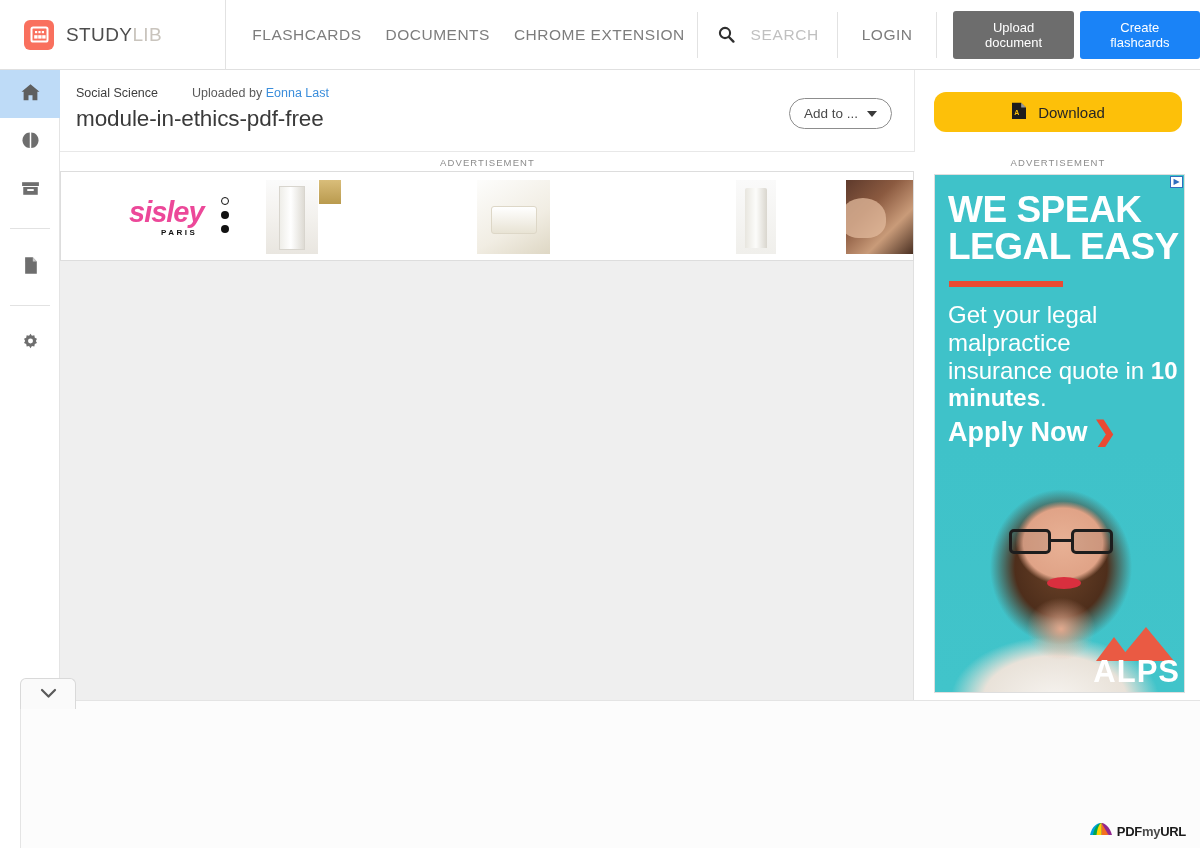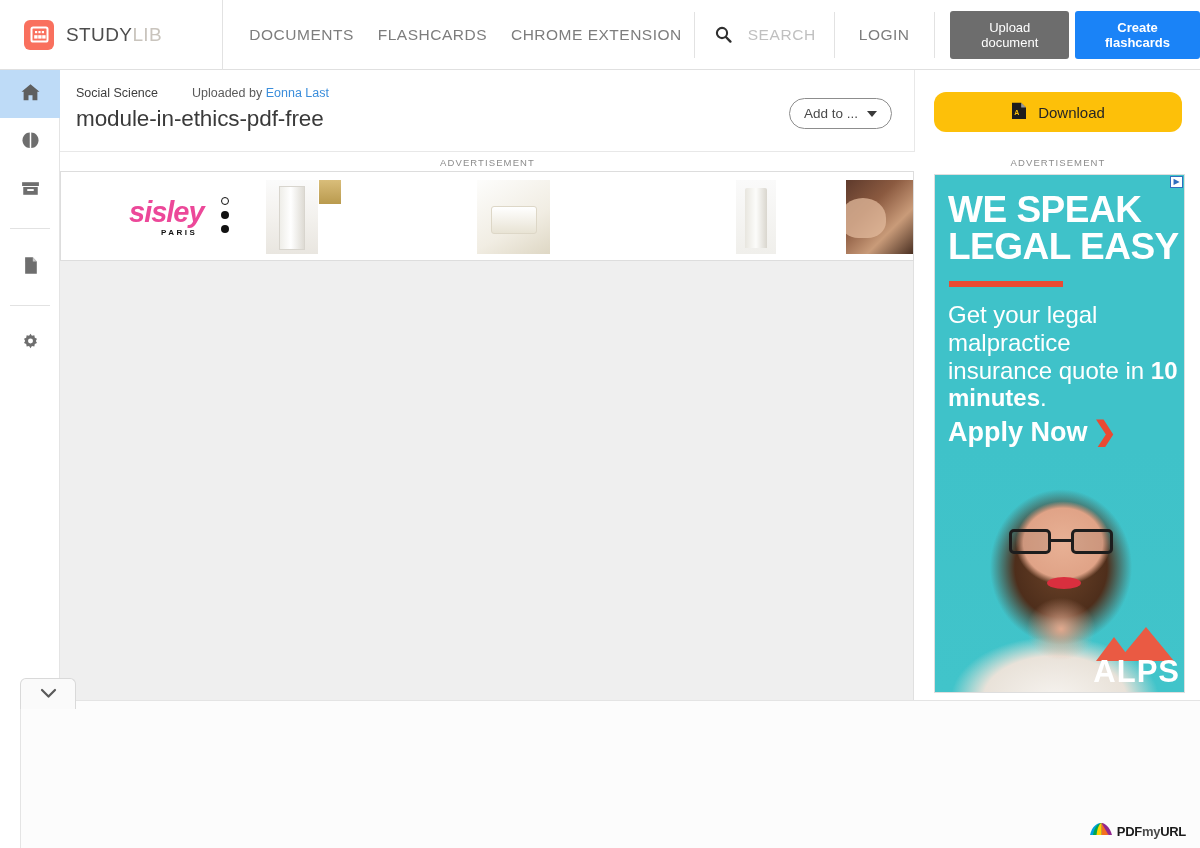--- a/index.html
+++ b/index.html
@@ -57,21 +57,20 @@
   .topbtns { display: flex; align-items: center; gap: 6px; padding-left: 16px; }
   .btn-upload {
     background: #6d6d6d; color: #fff; font-size: 13px;
     padding: 9px 14px; border-radius: 3px; border: none; cursor: pointer;
     font-family: inherit;
   }
   .btn-create {
     background: #1a83f7; color: #fff; font-size: 13px;
     padding: 9px 14px; border-radius: 3px; border: none; cursor: pointer;
     font-family: inherit;
-    font-weight: bold;
   }
 
   
   .rail {
     position: absolute; top: 70px; left: 0;
     width: 60px; height: 778px;
     background: #ffffff;
     border-right: 1px solid #e4e4e4;
   }
   .rail-item {
@@ -299,22 +298,22 @@
         <rect x="11.8" y="6" width="2.2" height="2.2" fill="#fff"></rect>
         <rect x="4.2" y="10.2" width="3.4" height="3.4" fill="#fff"></rect>
         <rect x="8.2" y="10.2" width="3.4" height="3.4" fill="#fff"></rect>
         <rect x="12.2" y="10.2" width="3.4" height="3.4" fill="#fff"></rect>
       </svg>
     </span>
     <span class="brand-text"><span>STUDY</span><span class="lite">LIB</span></span>
   </div>
 
   <div class="navlinks">
+    <span class="navlink">FLASHCARDS</span>
     <span class="navlink">DOCUMENTS</span>
-    <span class="navlink">FLASHCARDS</span>
     <span class="navlink">CHROME EXTENSION</span>
   </div>
 
   <div class="nav-div"></div>
 
   <div class="searchbox">
     <span class="search-icon">
       <svg width="17" height="17" viewBox="0 0 17 17">
         <circle cx="7" cy="7" r="5.1" fill="none" stroke="#2f2f2f" stroke-width="2.1"></circle>
         <line x1="10.9" y1="11" x2="15.4" y2="15.6" stroke="#2f2f2f" stroke-width="2.4" stroke-linecap="round"></line>

